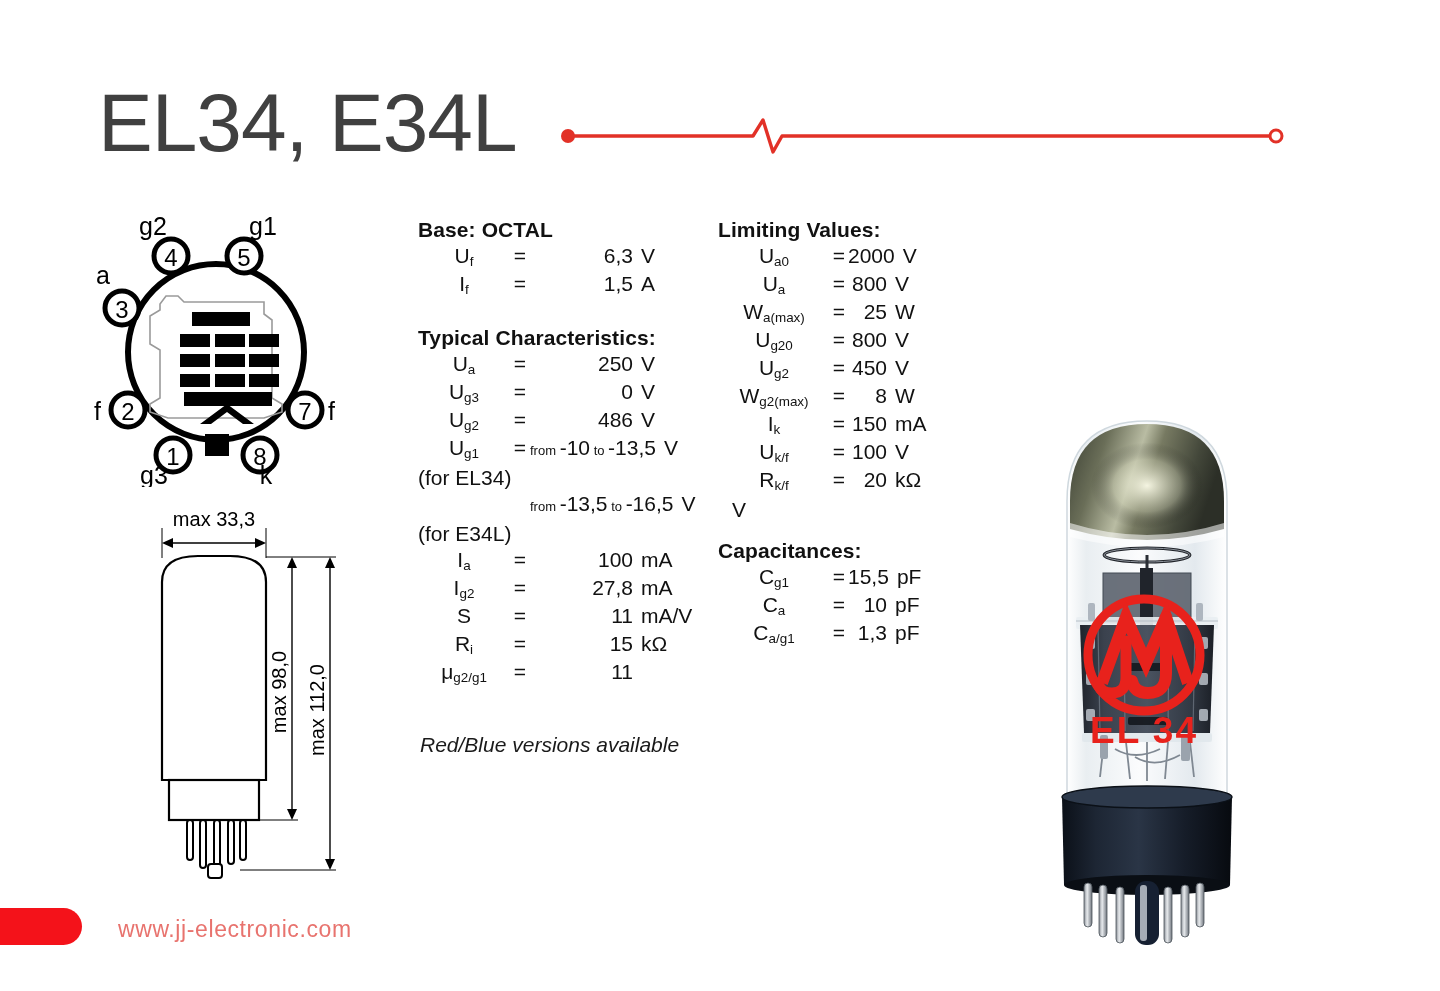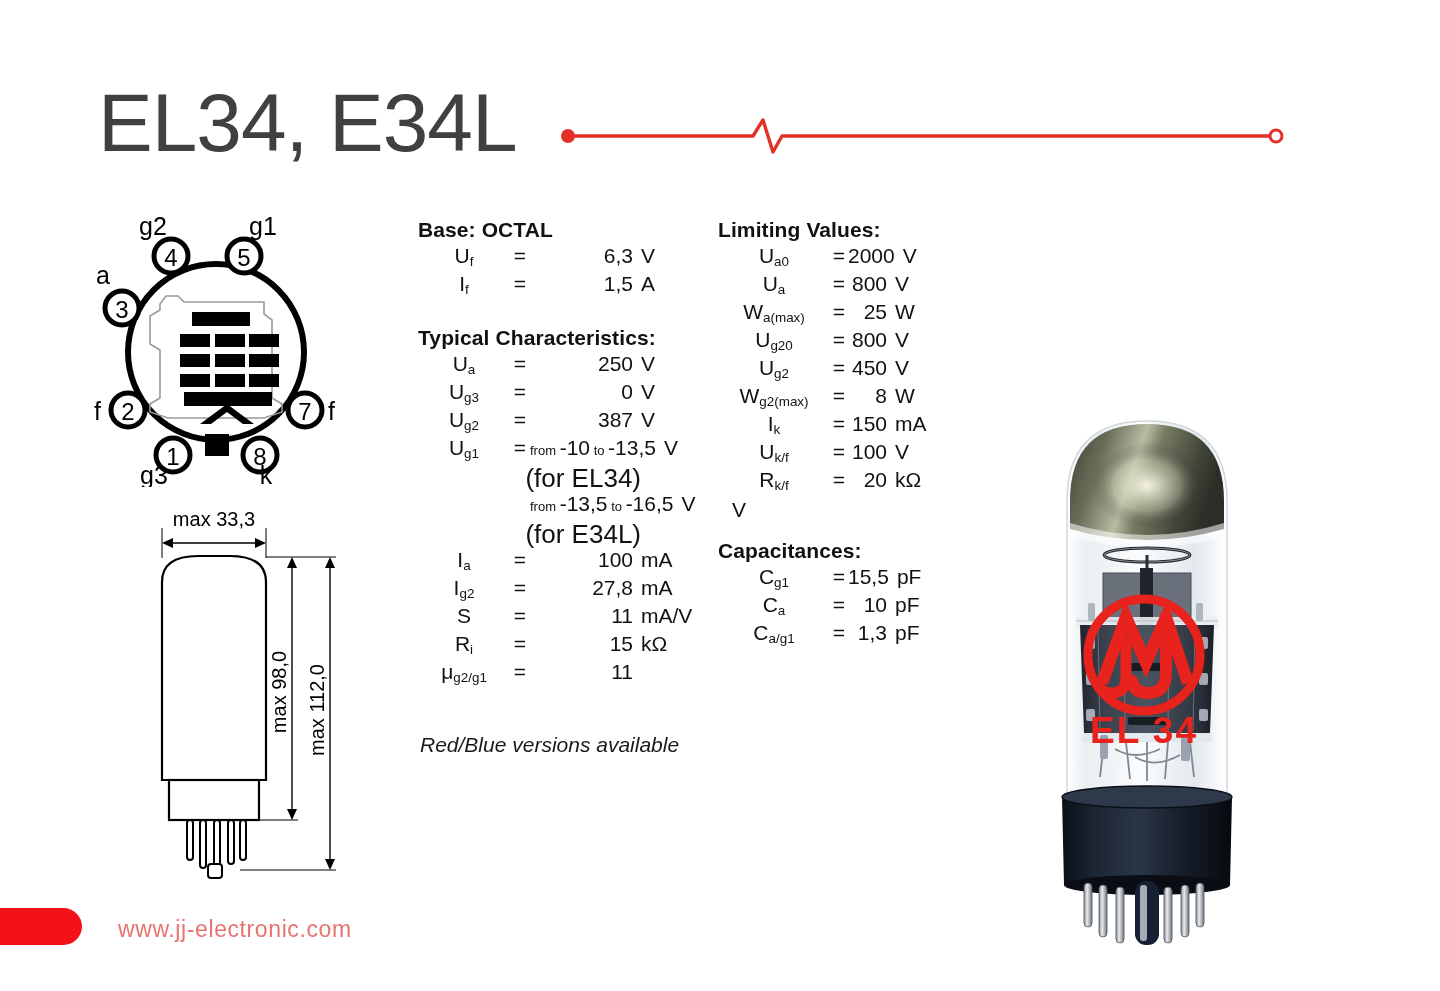--- a/index.html
+++ b/index.html
@@ -62,21 +62,21 @@
   
   .col-right .sym{width:112px;}
   .col-right .eq{flex:0 0 18px;}
   .col-right .val{padding-right:8px;}
   .col-right .unit{flex:0 0 48px;}
 
   sub{font-size:0.64em;vertical-align:baseline;position:relative;top:0.26em;}
   .small-word{font-size:0.62em;}
 
   .note-line{
-    font-size:26px;color:#111;text-align:right;
+    font-size:21px;color:#111;
     padding-right:62px;height:28px;line-height:28px;white-space:nowrap;
   }
   .stray-v{font-size:21px;color:#111;height:28px;line-height:28px;padding-left:14px;}
 
   .spacer-24{height:26px;}
   .spacer-14{height:15px;}
 
   .avail{
     position:absolute;left:420px;top:733px;
     font-size:21px;font-style:italic;color:#1a1a1a;white-space:nowrap;
@@ -239,21 +239,21 @@
         </div>
         <div class="row">
           <span class="sym">U<sub>g3</sub></span>
           <span class="eq">=</span>
           <span class="val">0</span>
           <span class="unit">V</span>
         </div>
         <div class="row">
           <span class="sym">U<sub>g2</sub></span>
           <span class="eq">=</span>
-          <span class="val">387</span>
+          <span class="val">486</span>
           <span class="unit">V</span>
         </div>
         <div class="row">
           <span class="sym">U<sub>g1</sub></span>
           <span class="eq">=</span>
           <span class="val"><span class="small-word">from </span>-10<span class="small-word"> to </span>-13,5</span>
           <span class="unit">V</span>
         </div>
         <div class="note-line">(for EL34)</div>
         <div class="row">

